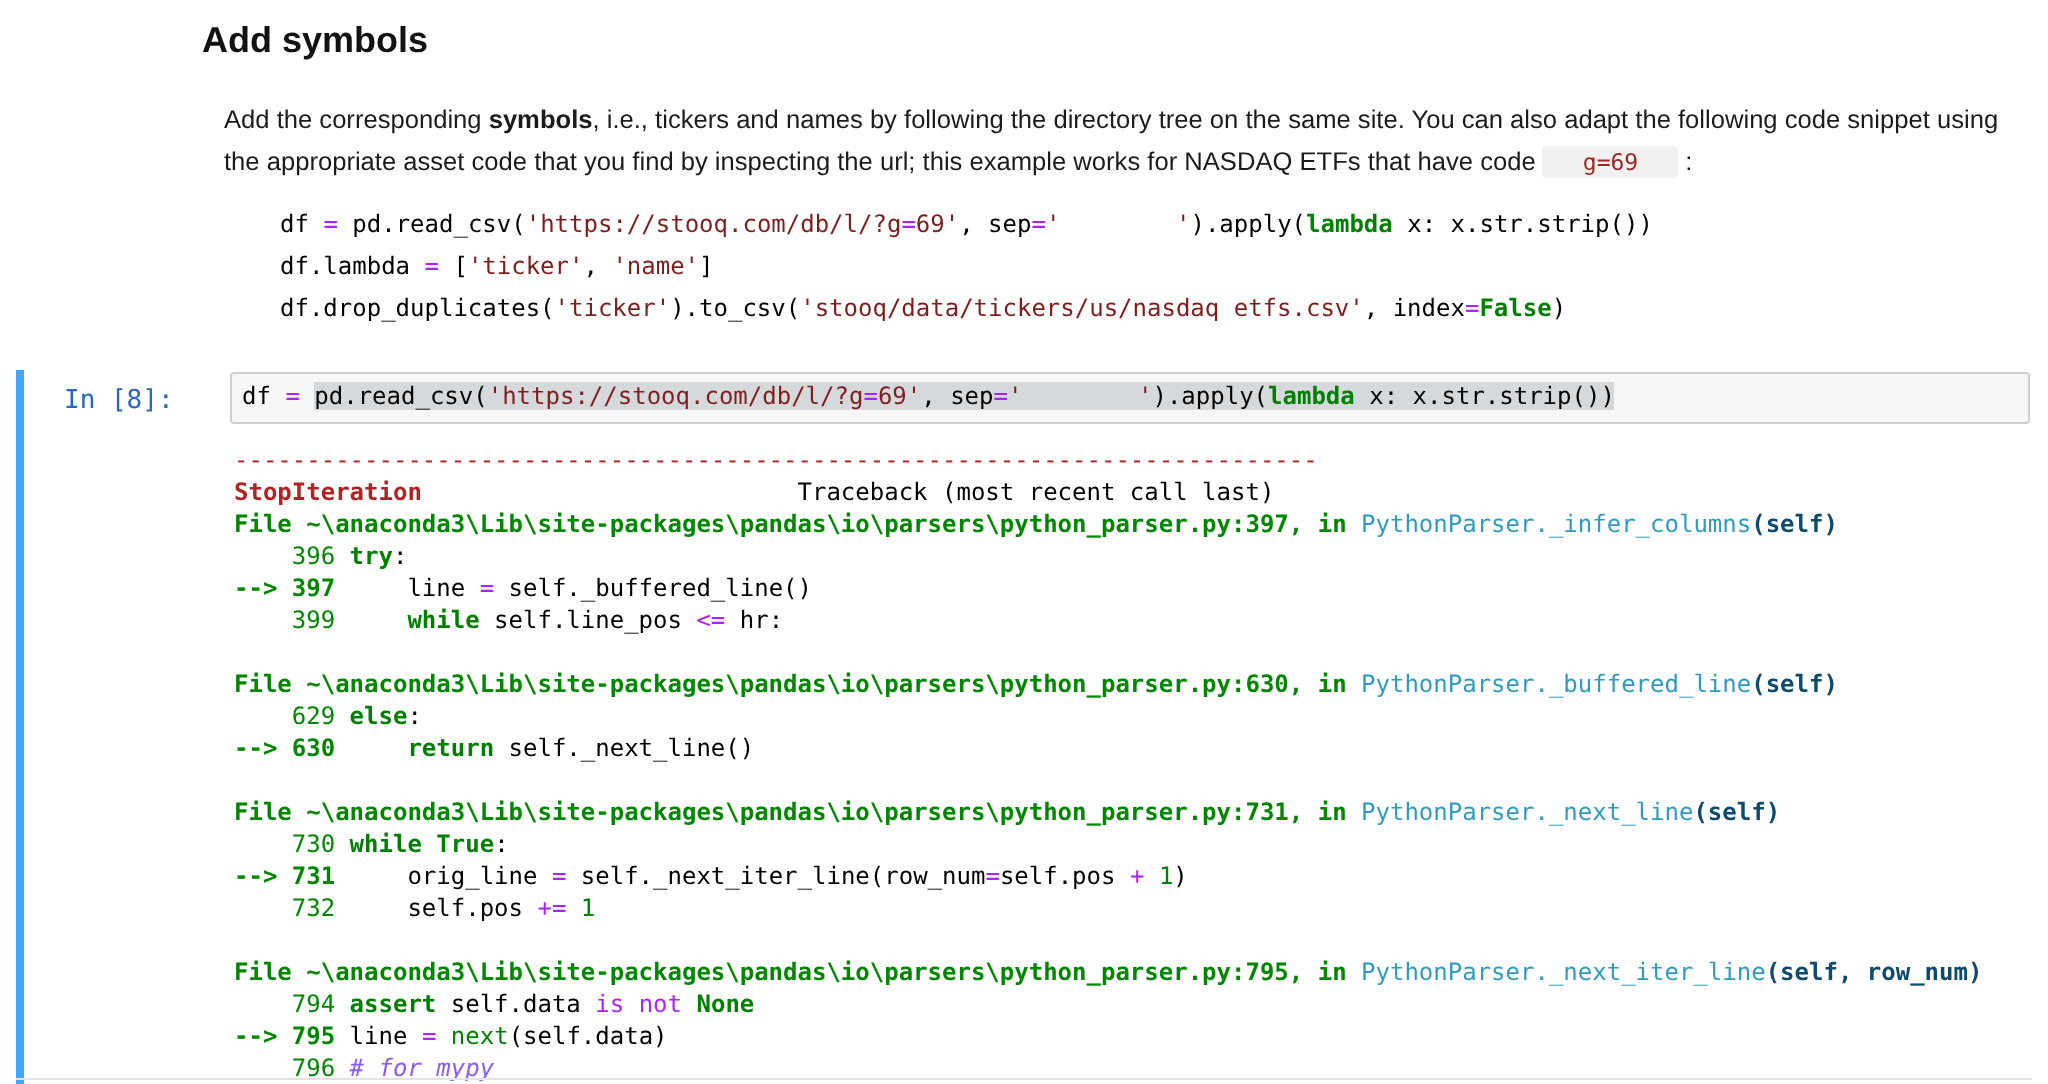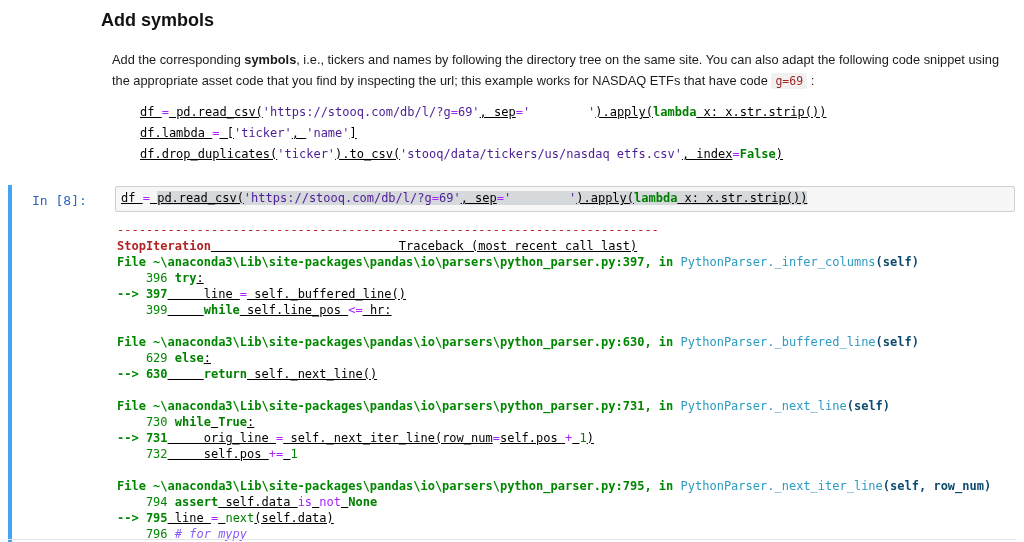--- a/index.html
+++ b/index.html
@@ -3,37 +3,37 @@
 <meta charset="utf-8">
 <style>
   html,body{margin:0;padding:0;background:#fff;}
   .page{position:relative;width:1024px;height:542px;background:#ffffff;overflow:hidden;
         font-family:"Liberation Sans",sans-serif;color:#111;}
   .heading{position:absolute;left:101px;top:10px;font-size:18px;font-weight:bold;color:#121212;}
   .para{position:absolute;left:100px;top:49px;font-size:12.8px;color:#1b1b1b;line-height:21px;}
   .para .pline{white-space:nowrap;margin-left:12px;}
   .bold{font-weight:bold;}
   .inline-code{font-family:"DejaVu Sans Mono","Liberation Mono",monospace;font-size:11.5px;
-               background:#f1f1f1;color:#9c2525;padding:1px 4px;border-radius:2px;}
+               background:#f1f1f1;color:#9c2525;padding:1px 20px;border-radius:2px;}
   .mono{font-family:"DejaVu Sans Mono","Liberation Mono",monospace;}
   .md-code{position:absolute;left:140px;top:102px;font-size:12px;line-height:21px;}
   .cl{white-space:pre;min-height:16px;}
   .md-code .cl{min-height:21px;}
   
   .cell-bar{position:absolute;left:8px;top:185px;width:4px;height:357px;background:#42A5F5;}
   .prompt{position:absolute;left:32px;top:193px;font-size:13px;color:#2B66C4;}
   .input-box{position:absolute;left:115px;top:186px;width:900px;height:26px;box-sizing:border-box;
              background:#F7F7F7;border:1px solid #CFCFCF;border-radius:2px;padding:4px 5px;
              font-size:12px;overflow:hidden;}
   .output{position:absolute;left:117px;top:222px;font-size:12px;line-height:16px;}
   .bottom-line{position:absolute;left:8px;top:539px;width:1008px;height:1px;background:#e3e3e3;}
   
-  .tk-p{color:#000;text-decoration:underline;}
+  .tk-p{color:#000;}
   .tk-o{color:#AA22FF;}
-  .tk-s{color:#4c1d95;}
+  .tk-s{color:#7f1d1d;}
   .tk-k{color:#008000;font-weight:bold;}
   .tk-b{color:#008000;}
   .tk-n{color:#008000;}
   .tk-c{color:#8b5cf6;font-style:italic;}
   .tk-g{color:#008700;}
   .tk-gb{color:#008700;font-weight:bold;}
   .tk-cy{color:#2E9BC0;}
   .tk-cyb{color:#0c4a6e;font-weight:bold;}
   .tk-r{color:#B22222;}
   .tk-rb{color:#B22222;font-weight:bold;}

